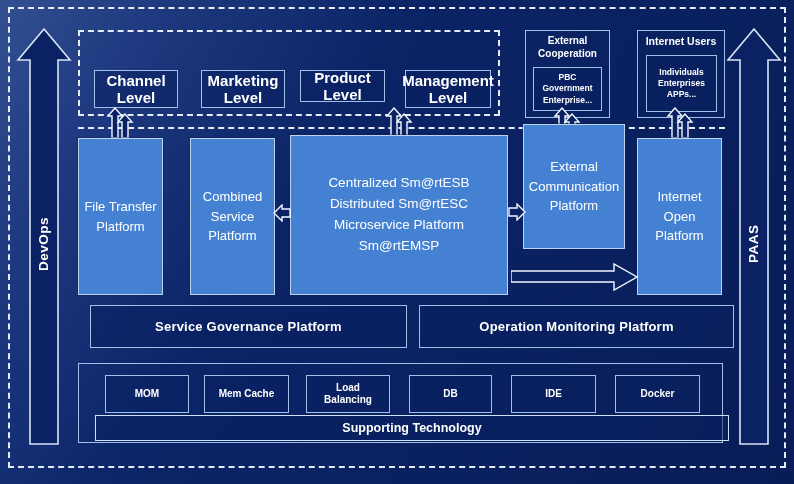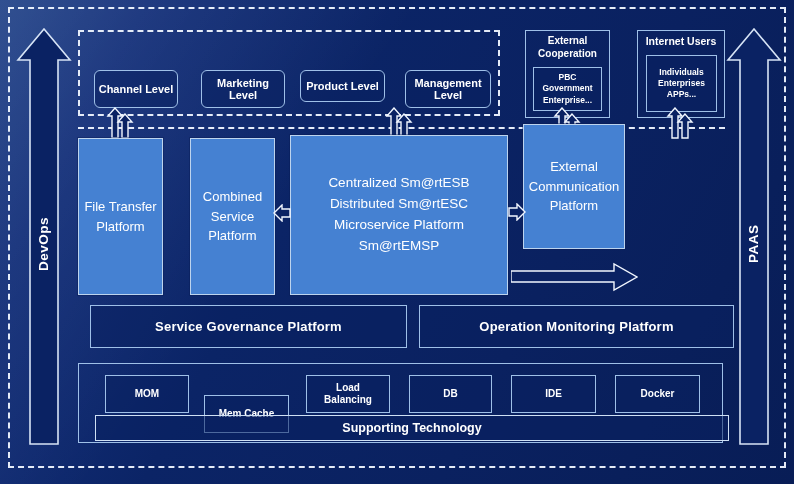--- a/index.html
+++ b/index.html
@@ -11,21 +11,21 @@
   .stage::before{content:"";position:absolute;inset:0;pointer-events:none;
     background:linear-gradient(125deg,rgba(255,255,255,.09) 0%,rgba(255,255,255,.04) 18%,rgba(255,255,255,0) 38%);}
   .abs{position:absolute;box-sizing:border-box;}
   .outer-dash{left:8px;top:7px;width:778px;height:461px;border:2px dashed rgba(240,246,255,.95);}
   .dash-box{border:2px dashed rgba(240,246,255,.95);}
   .sep-dash{left:78px;top:127px;width:647px;height:0;border-top:2px dashed rgba(240,246,255,.95);}
   .lt-box{background:#4581d2;border:1.5px solid #bdd4ee;display:flex;align-items:center;justify-content:center;
     text-align:center;font-size:13px;line-height:1.5;box-shadow:0 0 0 1px rgba(8,28,84,.4);}
   .dk-box{background:rgba(10,33,96,.55);border:1.5px solid #9fc0e8;display:flex;align-items:center;justify-content:center;
     text-align:center;}
-  .lvl{font-size:11px;font-weight:bold;border-radius:6px;}
+  .lvl{font-size:15px;font-weight:bold;}
   .tech{font-size:10px;font-weight:600;line-height:1.25;}
   .bigbar{font-size:13px;font-weight:600;letter-spacing:.2px;margin-left:12px;}
   .rail-label{display:flex;align-items:center;justify-content:center;
     writing-mode:vertical-rl;transform:rotate(180deg);font-size:13.5px;font-weight:bold;letter-spacing:.5px;}
   .title-sm{text-align:center;font-size:10px;font-weight:600;line-height:1.25;padding-top:4px;}
   .title-sm.bold{font-weight:bold;font-size:10.5px;}
   .inner-sm{font-size:8.5px;font-weight:600;line-height:1.3;}
   svg{display:block;}
   .arrow-stroke{stroke:#d7e4f6;stroke-width:1.6;fill:#0a2263;}
   .arrow-white{stroke:#f2f7ff;stroke-width:1.4;fill:#0a2263;}
@@ -88,38 +88,39 @@
 
   <div class="abs lt-box" style="left:290px;top:135px;width:218px;height:160px;padding:4px;">
     <div style="font-size:13.5px;line-height:1.55;">
       <div>Centralized Sm@rtESB</div>
       <div>Distributed Sm@rtESC</div>
       <div>Microservice Platform Sm@rtEMSP</div>
     </div>
   </div>
 
   <div class="abs lt-box" style="left:523px;top:124px;width:102px;height:125px;padding:10px;">External Communication Platform</div>
+  <div class="abs lt-box" style="left:637px;top:138px;width:85px;height:157px;padding:4px;">Internet Open Platform</div>
 
   <svg class="abs" style="left:273px;top:204px;" width="18" height="18" viewBox="0 0 18 18">
     <polygon class="arrow-white" points="1,9 9,1 9,5 17,5 17,13 9,13 9,17"></polygon>
   </svg>
   <svg class="abs" style="left:508px;top:203px;" width="18" height="18" viewBox="0 0 18 18">
     <polygon class="arrow-white" points="17,9 9,1 9,5 1,5 1,13 9,13 9,17"></polygon>
   </svg>
 
   <svg class="abs" style="left:511px;top:262px;" width="127" height="30" viewBox="0 0 127 30">
     <polygon class="arrow-white" points="0,9 103,9 103,2 126,15 103,28 103,20 0,20"></polygon>
   </svg>
 
   <div class="abs dk-box bigbar" style="left:78px;top:305px;width:317px;height:43px;">Service Governance Platform</div>
   <div class="abs dk-box bigbar" style="left:407px;top:305px;width:315px;height:43px;">Operation Monitoring Platform</div>
 
   <div class="abs" style="left:78px;top:363px;width:645px;height:80px;border:1.5px solid #9fc0e8;overflow:visible;">
     <div class="abs dk-box tech" style="left:19px;top:11px;width:84px;height:38px;margin-left:7px;">MOM</div>
-    <div class="abs dk-box tech" style="left:125px;top:11px;width:85px;height:38px;padding:0 6px;margin-top:20px;">Mem Cache</div>
+    <div class="abs dk-box tech" style="left:125px;top:11px;width:85px;height:38px;padding:0 6px;">Mem Cache</div>
     <div class="abs dk-box tech" style="left:227px;top:11px;width:84px;height:38px;padding:0 14px;">Load Balancing</div>
     <div class="abs dk-box tech" style="left:330px;top:11px;width:83px;height:38px;">DB</div>
     <div class="abs dk-box tech" style="left:432px;top:11px;width:85px;height:38px;">IDE</div>
     <div class="abs dk-box tech" style="left:536px;top:11px;width:85px;height:38px;">Docker</div>
     <div class="abs dk-box" style="left:16px;top:51px;width:634px;height:26px;border-color:#cfe0f4;
          font-size:12.5px;font-weight:bold;">Supporting Technology</div>
   </div>
 
 </div>
 

